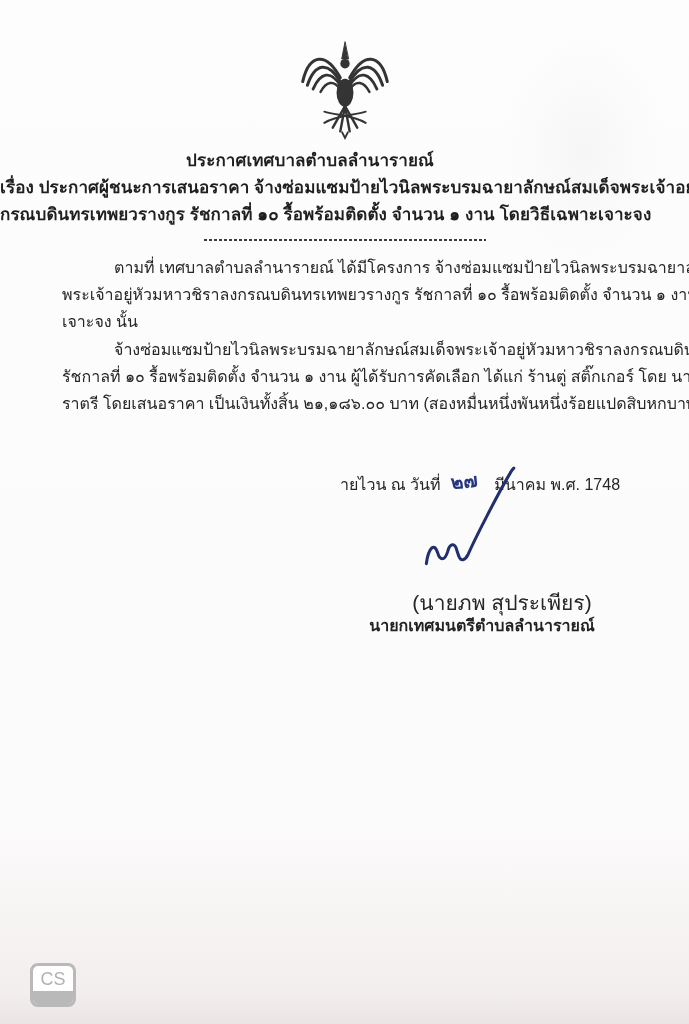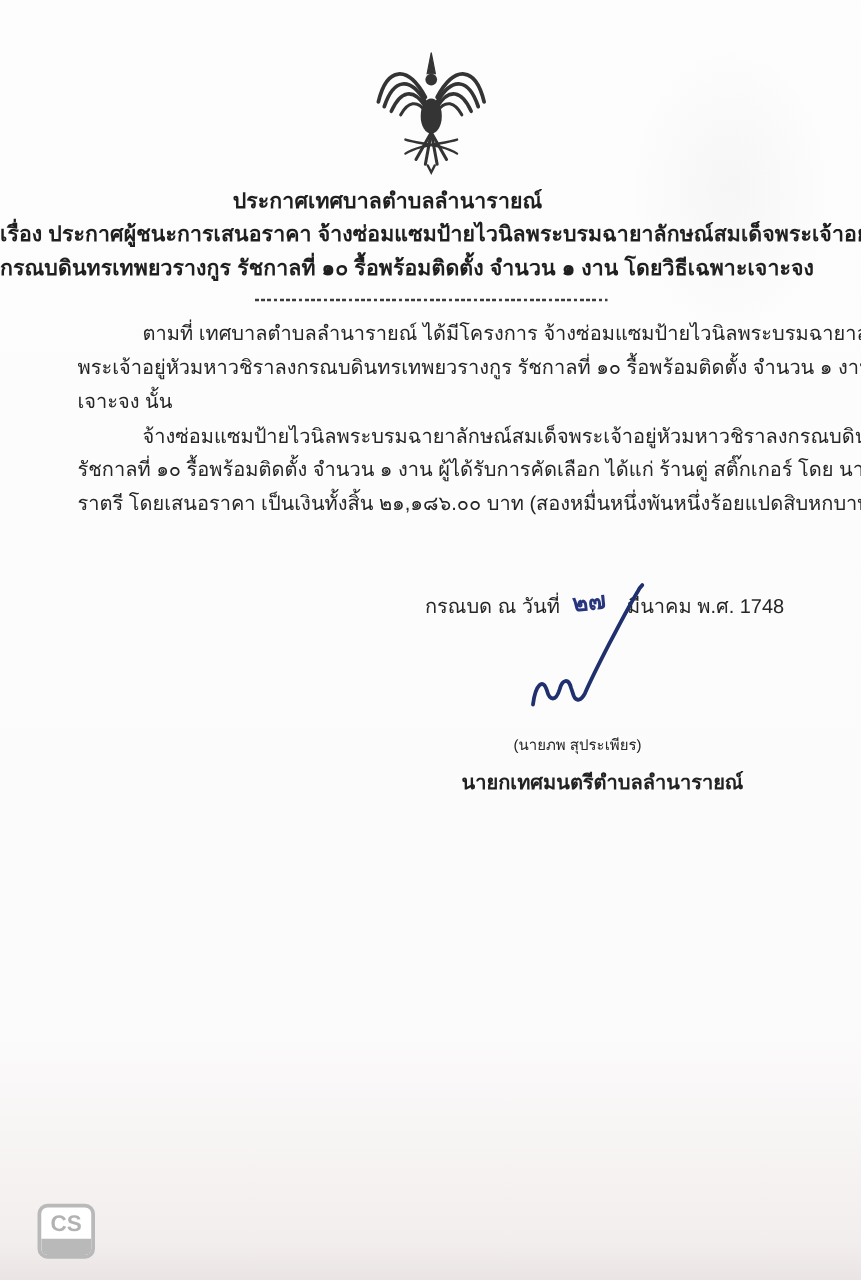--- a/index.html
+++ b/index.html
@@ -37,32 +37,32 @@
   .line.indent{text-indent:52px;}
   .date-line{
     position:absolute;left:340px;top:468px;font-size:16px;color:#262626;white-space:nowrap;
   }
   .hand-day{
     display:inline-block;color:#27357e;font-size:19px;font-weight:bold;
     transform:rotate(-6deg) translateY(-2px);margin:0 12px 0 6px;
     font-family:"DejaVu Serif","Liberation Serif",serif;
   }
   .signature-svg{position:absolute;left:408px;top:464px;width:112px;height:122px;}
-  .sig-name{position:absolute;left:332px;top:586px;width:260px;text-align:center;
-    font-size:12px;color:#262626;white-space:nowrap;}
+  .sig-name{position:absolute;left:372px;top:586px;width:260px;text-align:center;
+    font-size:21px;color:#262626;white-space:nowrap;}
   .sig-title{position:absolute;left:340px;top:613px;width:284px;text-align:center;
     font-size:16px;font-weight:bold;color:#222;white-space:nowrap;}
   .cs-footer{position:absolute;left:30px;top:963px;display:flex;align-items:center;gap:14px;}
   .cs-badge{
     width:46px;height:44px;border:3px solid #b9b9b9;border-radius:8px;box-sizing:border-box;
     position:relative;background:#fff;overflow:hidden;
   }
   .cs-badge .cs-letters{
     position:absolute;top:3px;left:0;width:100%;text-align:center;
-    font-weight:bold;font-size:18px;color:#b2b2b2;letter-spacing:0;
+    font-weight:normal;font-size:18px;color:#b2b2b2;letter-spacing:0;
   }
   .cs-badge .cs-bar{
     position:absolute;bottom:0;left:0;width:100%;height:13px;background:#b9b9b9;
   }
   .cs-text{font-size:29px;color:#c6c6c6;letter-spacing:.2px;white-space:nowrap;}
 </style>
 </head>
 <body>
 
 <div class="paper">
@@ -108,21 +108,21 @@
     <div class="line">เจาะจง  นั้น</div>
   </div>
 
   <div class="para p2">
     <div class="line indent">จ้างซ่อมแซมป้ายไวนิลพระบรมฉายาลักษณ์สมเด็จพระเจ้าอยู่หัวมหาวชิราลงกรณบดินทรเทพยวรางกูร</div>
     <div class="line">รัชกาลที่ ๑๐ รื้อพร้อมติดตั้ง จำนวน ๑ งาน ผู้ได้รับการคัดเลือก ได้แก่ ร้านตู่ สติ๊กเกอร์ โดย นายกันต์ศักดิ์ หอมกลิ่น</div>
     <div class="line">ราตรี โดยเสนอราคา เป็นเงินทั้งสิ้น ๒๑,๑๘๖.๐๐ บาท (สองหมื่นหนึ่งพันหนึ่งร้อยแปดสิบหกบาทถ้วน) รวมภาษี</div>
   </div>
 
   <div class="date-line">
-    <span>กรณบด ณ วันที่</span>
+    <span>ายไวน ณ วันที่</span>
     <span class="hand-day">๒๗</span>
     <span>มีนาคม พ.ศ. 1748</span>
   </div>
 
   <svg class="signature-svg" viewBox="0 0 110 120" fill="none" xmlns="http://www.w3.org/2000/svg">
     <path d="M18,98 C20,82 26,77 29,87 C31,95 36,96 39,86 C41,78 46,77 48,85 L50,91 C52,96 56,95 59,89 C66,73 88,30 101,8 C102,6 103,5 104,4" stroke="#20306e" stroke-width="3" stroke-linecap="round" stroke-linejoin="round"></path>
   </svg>
 
   <div class="sig-name">(นายภพ สุประเพียร)</div>
   <div class="sig-title">นายกเทศมนตรีตำบลลำนารายณ์</div>

